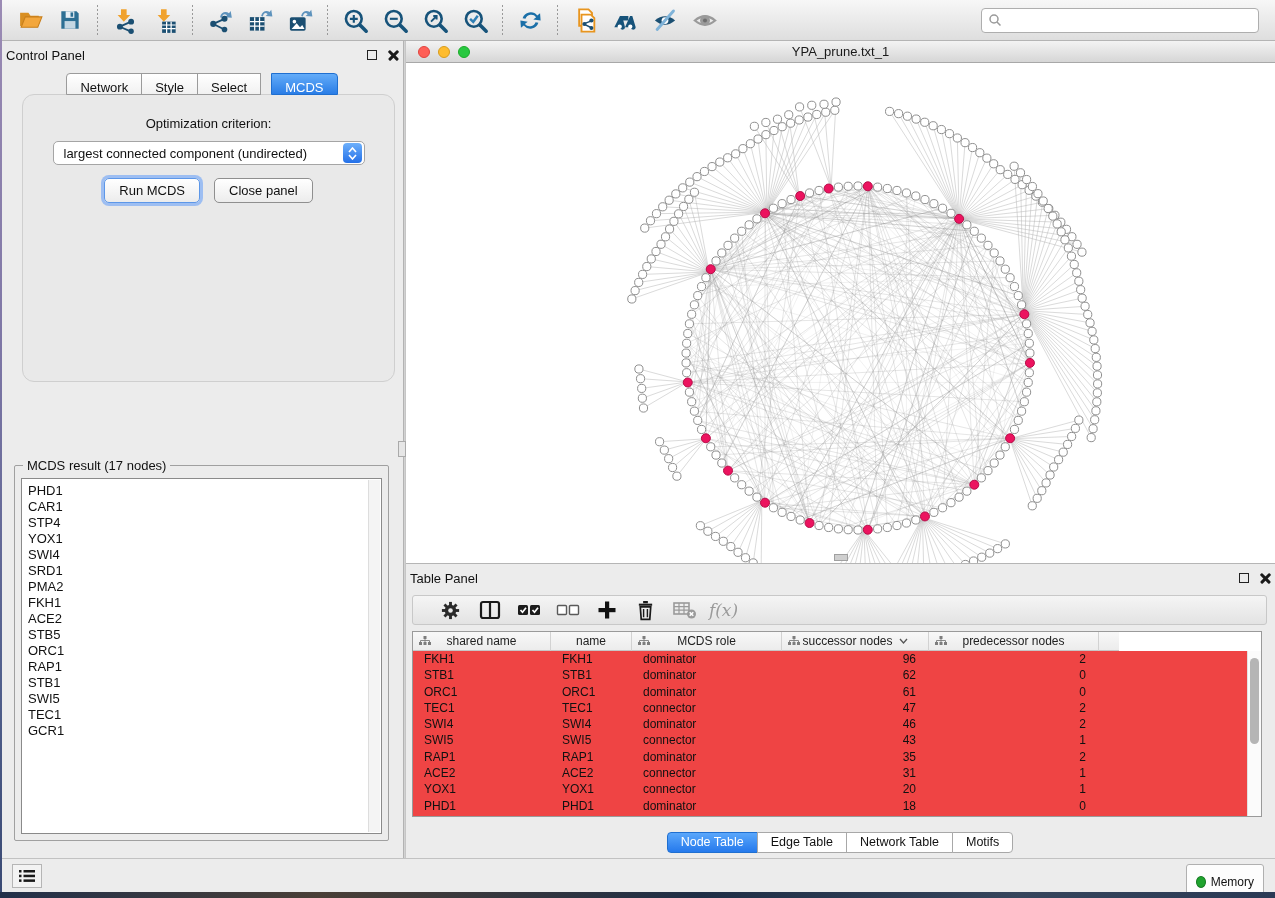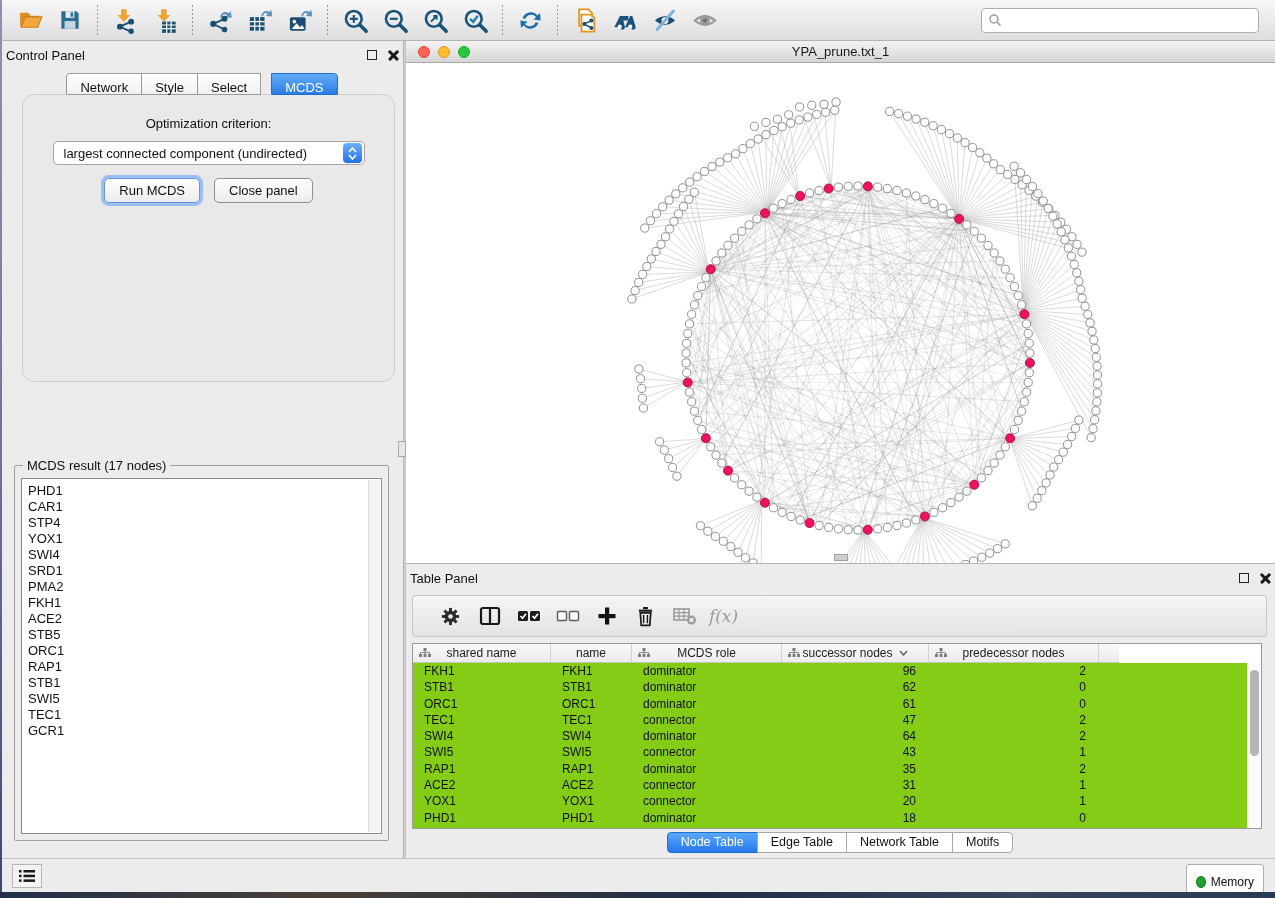--- a/index.html
+++ b/index.html
@@ -87,26 +87,26 @@
   .light.red { background:#ff5f57; border:1px solid #e0443e; }
   .light.yellow { background:#febc2e; border:1px solid #d89c1d; }
   .light.green { background:#28c840; border:1px solid #1aab29; }
   .net-title { position:absolute; left:0; right:0; text-align:center; font-size:13px; color:#1a1a1a; }
   .net-canvas { flex:1; background:#fff; position:relative; overflow:hidden; }
   .split-handle { position:absolute; bottom:2px; left:50%; margin-left:-7px; width:14px; height:7px;
     background:#cfcfcf; border:1px solid #a0a0a0; }
 
   
   .tpanel { flex:1; background:#ececec; border-top:1px solid #b5b5b5; position:relative; }
-  .tp-toolbar { margin:3px 8px 0 6px; height:42px; background:linear-gradient(#f5f5f5,#e3e3e3);
+  .tp-toolbar { margin:3px 8px 0 6px; height:30px; background:linear-gradient(#f5f5f5,#e3e3e3);
     border:1px solid #c8c8c8; border-radius:3px; display:flex; align-items:center; padding-left:18px; gap:0; }
   .tico { width:39px; height:34px; display:flex; align-items:center; justify-content:center; flex:0 0 auto; }
   .fx-label { font-family:"DejaVu Serif", serif; font-style:italic; font-size:17px; color:#9a9a9a; }
 
-  .ntable { margin:6px 13px 0 6px; height:186px; background:#84cc16; border:1px solid #9a9a9a; position:relative; overflow:hidden; }
+  .ntable { margin:6px 13px 0 6px; height:186px; background:#ef4444; border:1px solid #9a9a9a; position:relative; overflow:hidden; }
   .thead { display:flex; height:19px; background:#fff; }
   .th { background:linear-gradient(#f8f8f8,#ececec); border-right:1px solid #d2d2d2; border-bottom:1px solid #c6c6c6;
     position:relative; display:flex; align-items:center; justify-content:center; font-size:12px; color:#222; }
   .th .hicon { position:absolute; left:6px; top:4px; }
   .th .sort { margin-left:6px; color:#555; font-size:10px; }
   .th.stub { border-right:none; }
   .tbody .tr { display:flex; height:16.3px; }
   .td { font-size:12px; color:#111; line-height:16.3px; white-space:nowrap; overflow:hidden; }
   .td.txt { padding-left:11px; text-align:left; }
   .td.num { padding-right:13px; text-align:right; }
@@ -1281,21 +1281,21 @@
               <div class="td txt" style="width:138px">TEC1</div>
               <div class="td txt" style="width:81px">TEC1</div>
               <div class="td txt" style="width:150px">connector</div>
               <div class="td num" style="width:147px">47</div>
               <div class="td num" style="width:170px">2</div>
             </div>
               <div class="tr">
               <div class="td txt" style="width:138px">SWI4</div>
               <div class="td txt" style="width:81px">SWI4</div>
               <div class="td txt" style="width:150px">dominator</div>
-              <div class="td num" style="width:147px">64</div>
+              <div class="td num" style="width:147px">46</div>
               <div class="td num" style="width:170px">2</div>
             </div>
               <div class="tr">
               <div class="td txt" style="width:138px">SWI5</div>
               <div class="td txt" style="width:81px">SWI5</div>
               <div class="td txt" style="width:150px">connector</div>
               <div class="td num" style="width:147px">43</div>
               <div class="td num" style="width:170px">1</div>
             </div>
               <div class="tr">

